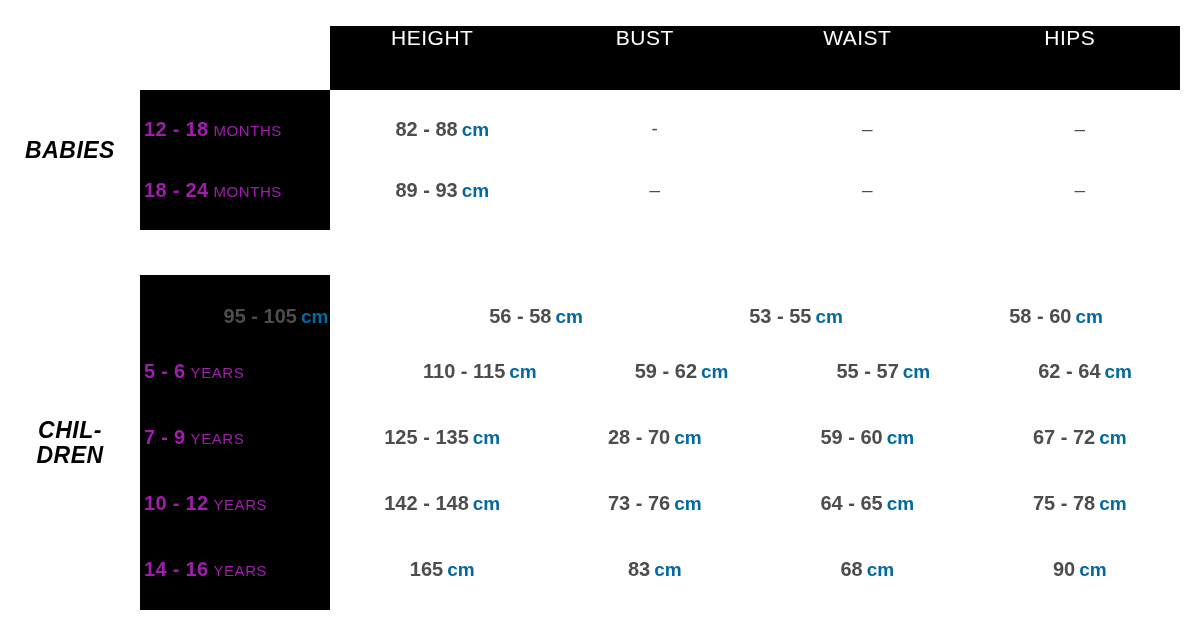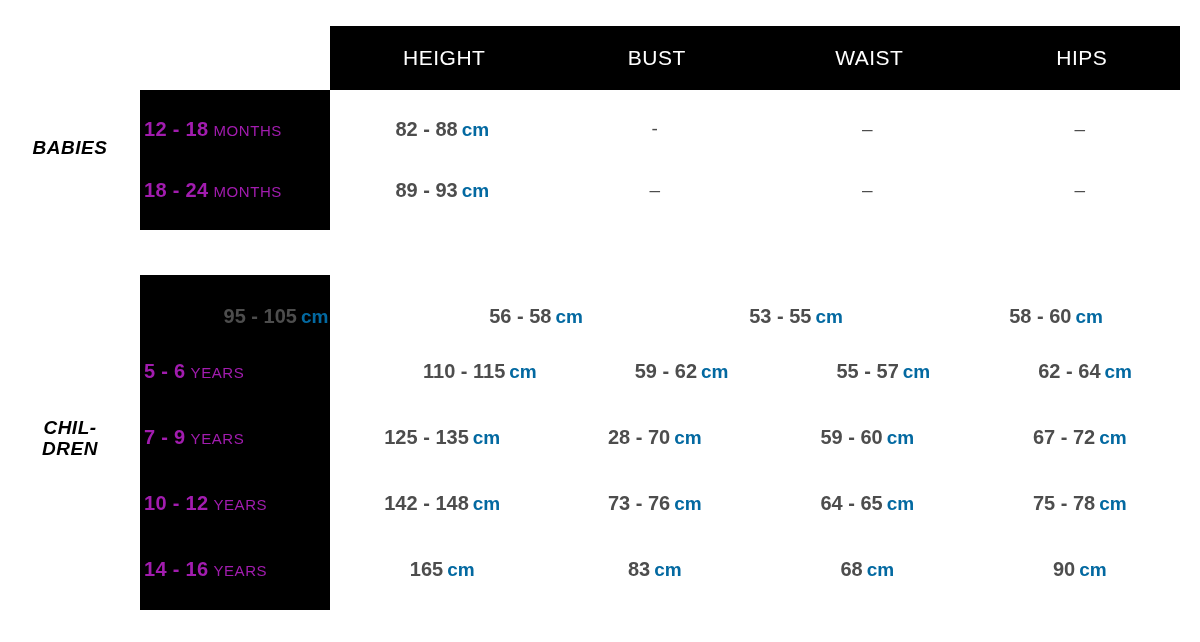--- a/index.html
+++ b/index.html
@@ -25,45 +25,45 @@
   .header-band {
     position: absolute;
     left: 330px;
     top: 26px;
     width: 850px;
     height: 64px;
     background: #000000;
   }
   .header-cells {
     position: absolute;
-    left: 338px;
+    left: 326px;
     top: 26px;
     width: 850px;
     height: 64px;
     display: flex;
-    align-items: center;
+    align-items: flex-start;
   }
   .header-cell {
     flex: 1 1 0;
     text-align: center;
     color: #ffffff;
     font-size: 21px;
     letter-spacing: 0.5px;
     font-weight: 400;
   }
 
   
   .group-label {
     position: absolute;
     left: 0;
     width: 140px;
     text-align: center;
     font-weight: bold;
     font-style: italic;
-    font-size: 19px;
+    font-size: 23px;
     color: #000000;
     letter-spacing: 0.5px;
     line-height: 1.08;
   }
   .group-label.babies { top: 138px; }
   .group-label.children { top: 418px; text-align: center; }
 
   
   .size-block {
     position: absolute;

